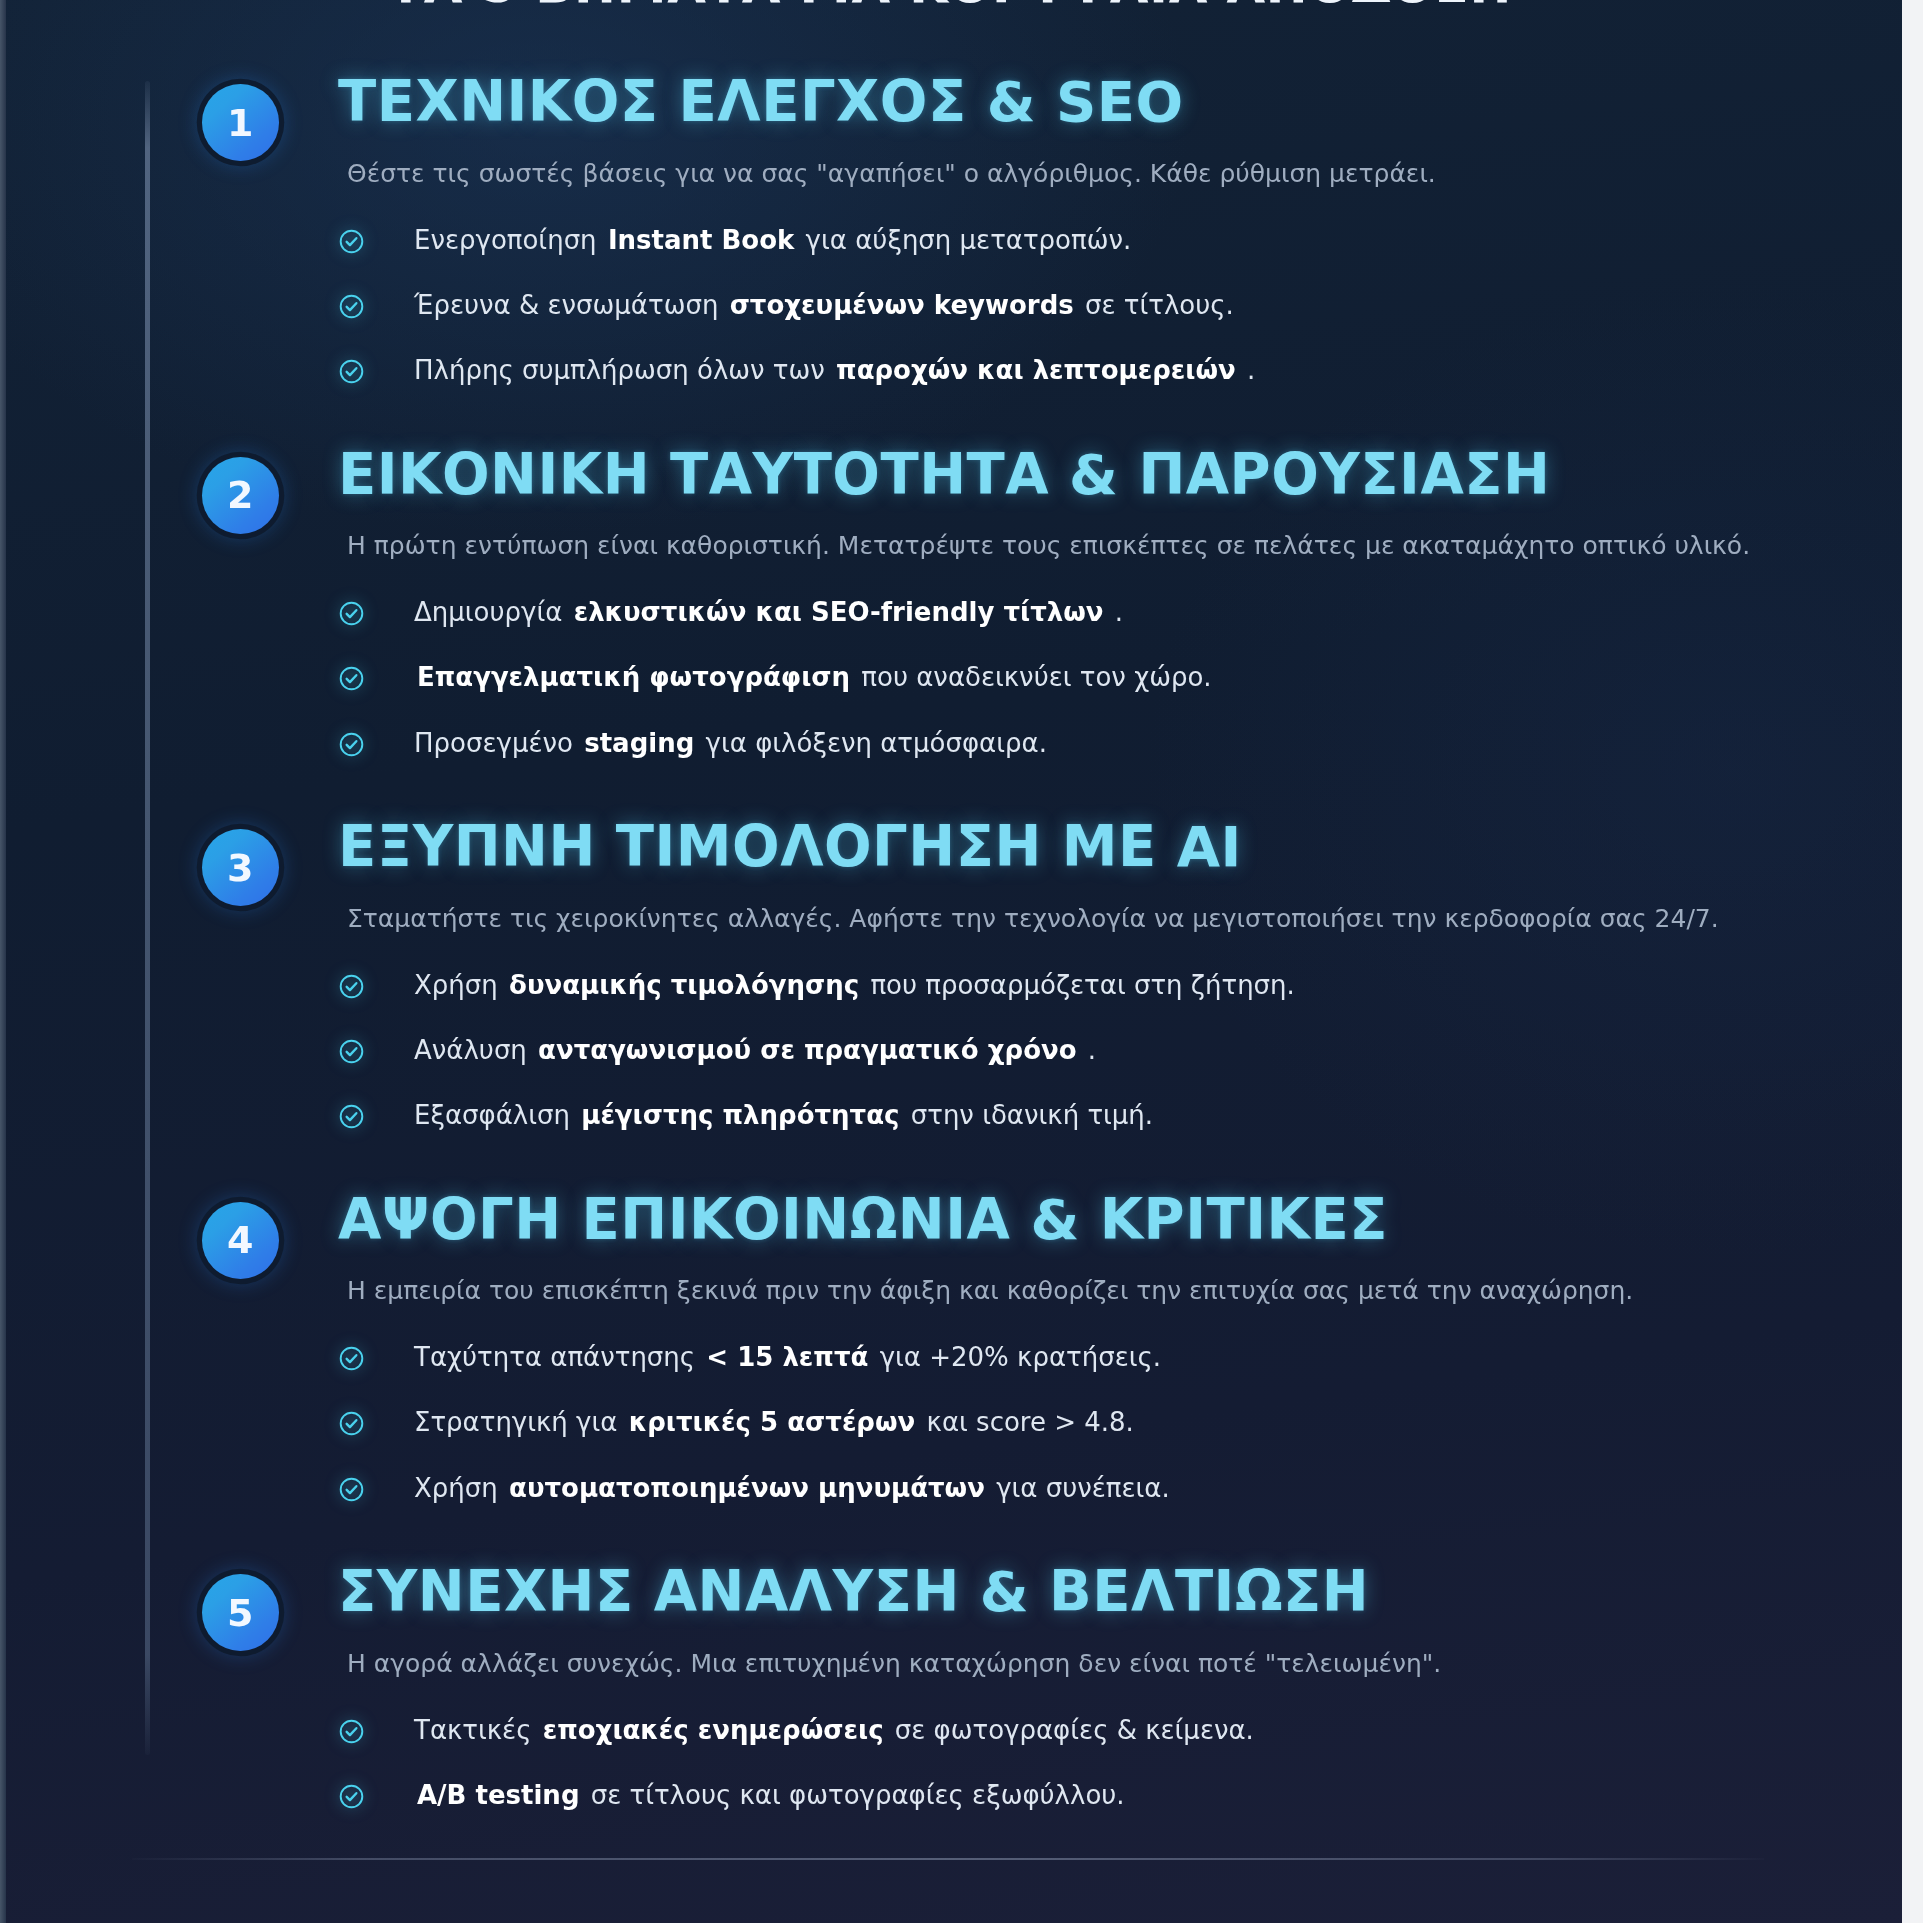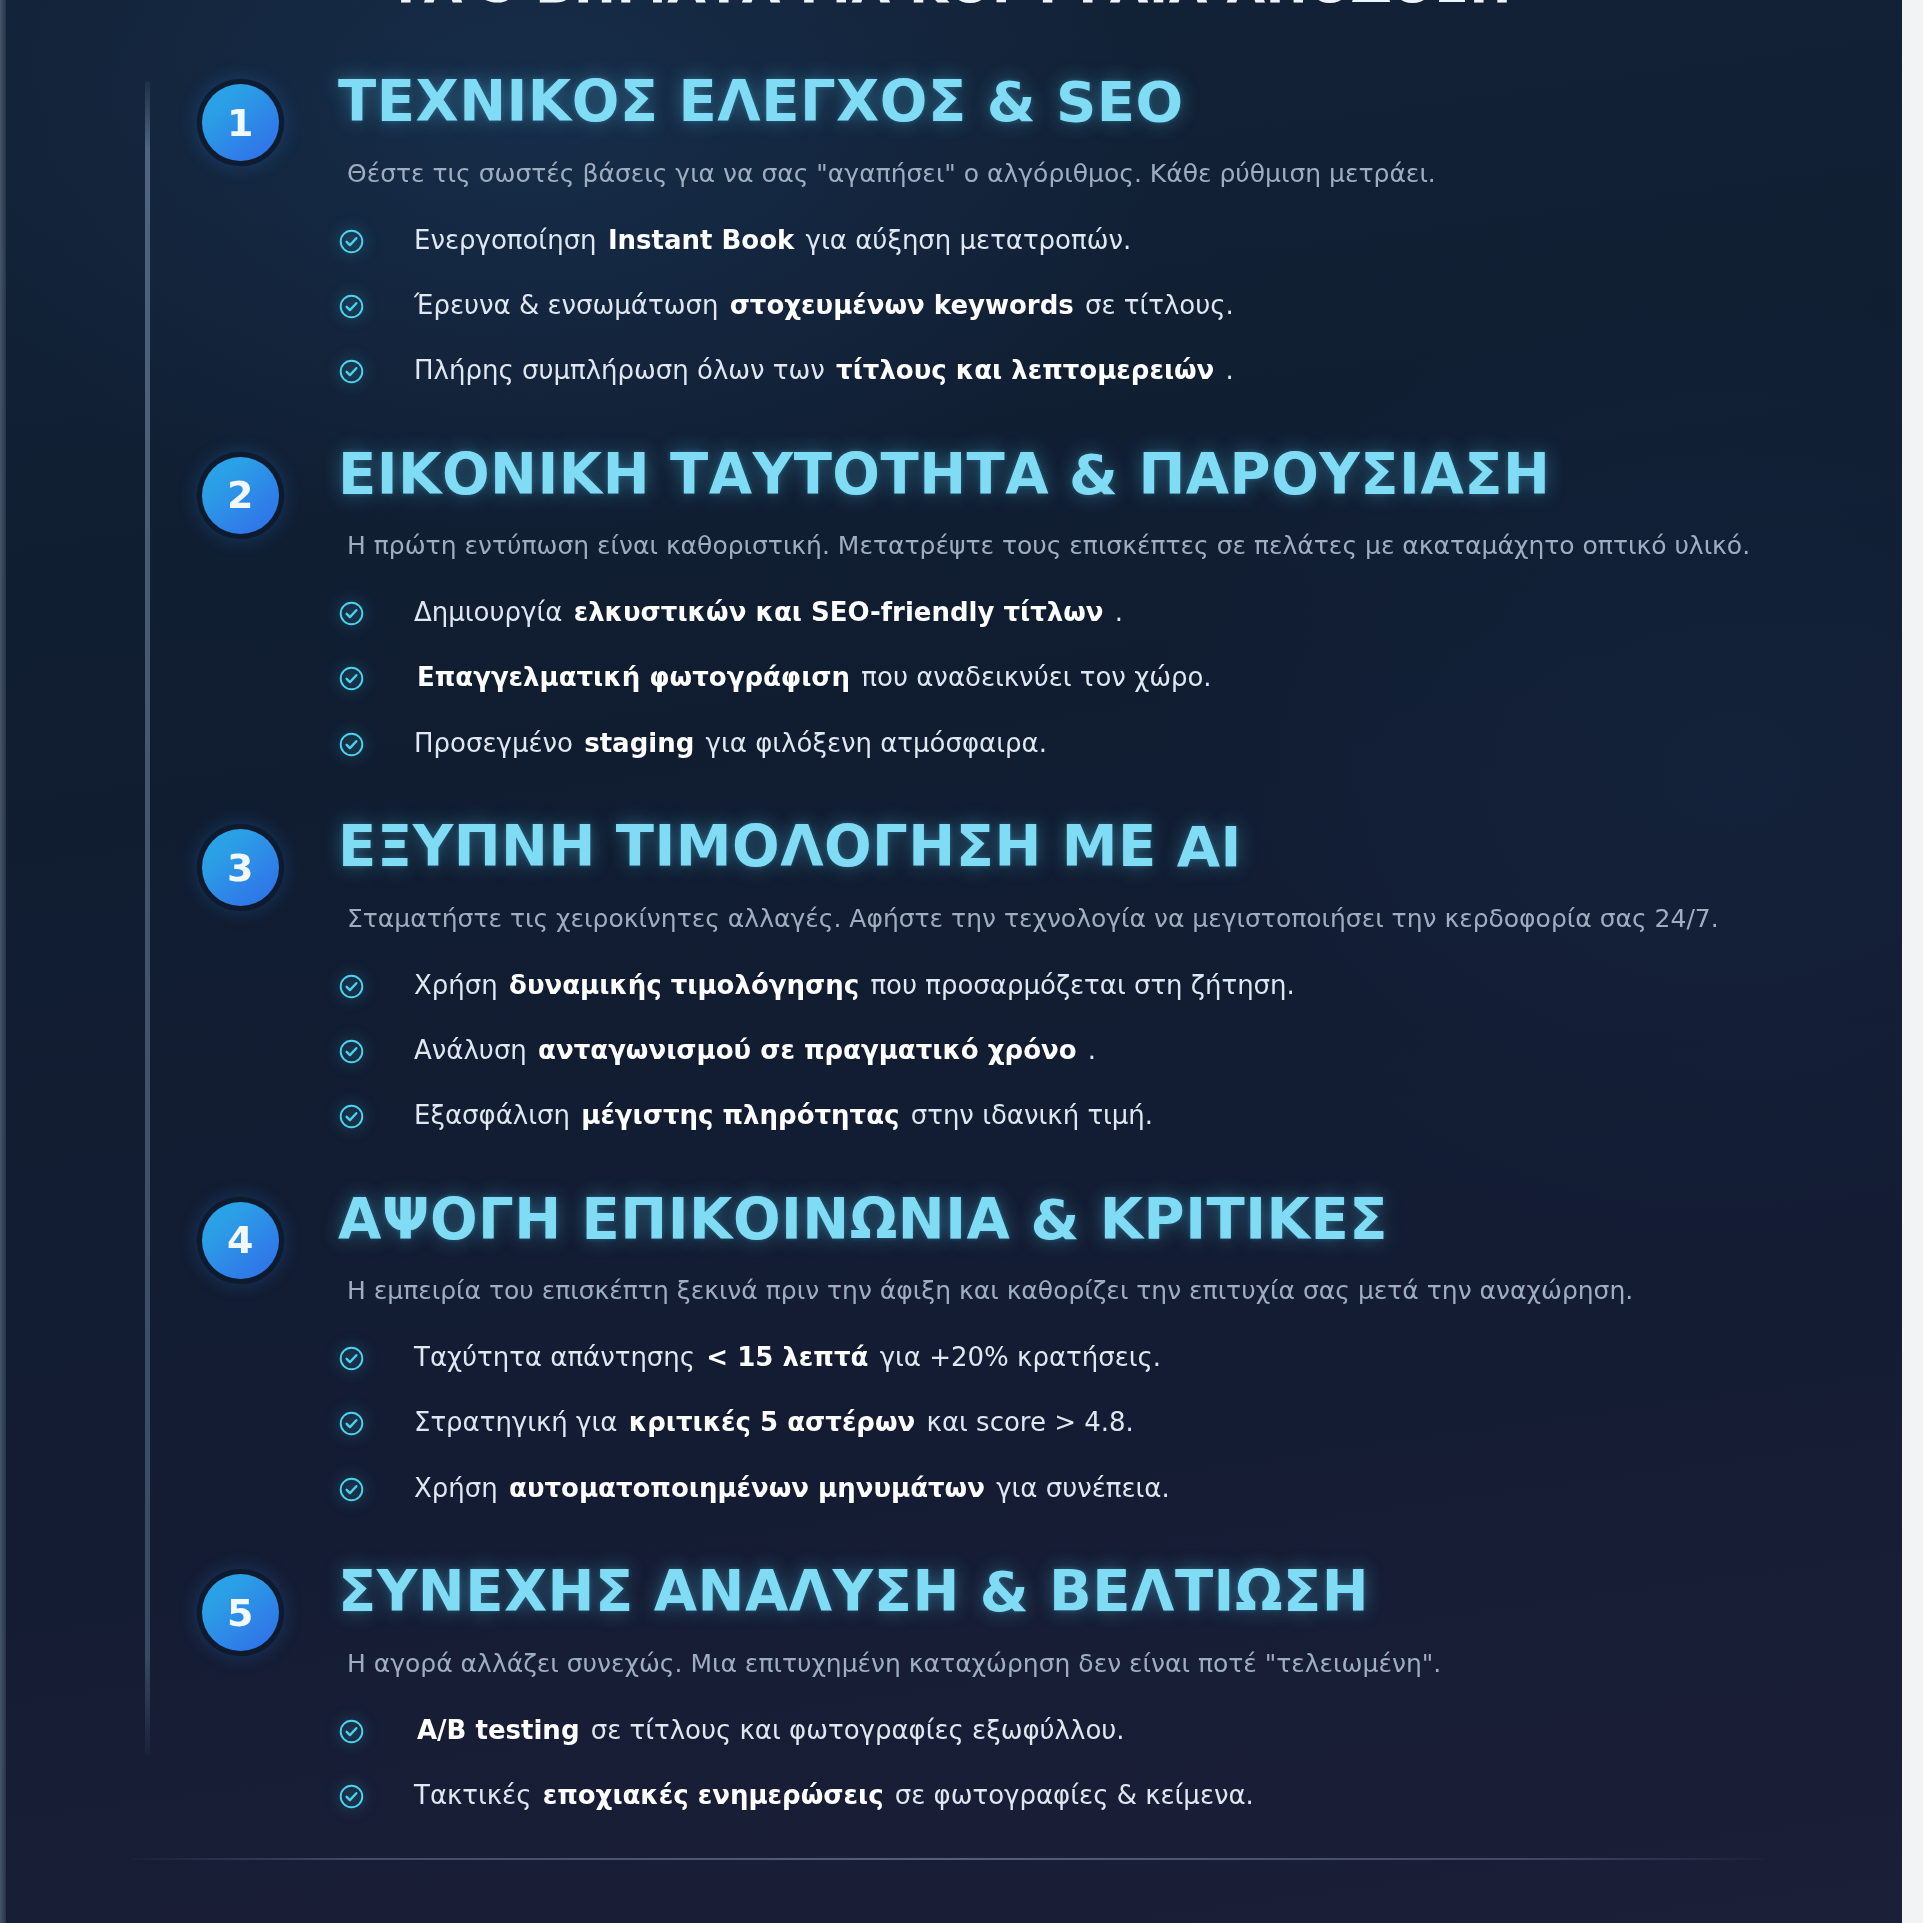--- a/index.html
+++ b/index.html
@@ -228,21 +228,21 @@
             </span>
             <span class="bullet-text"><span>Έρευνα &amp; ενσωμάτωση</span> <b>στοχευμένων keywords</b> <span>σε τίτλους.</span></span>
           </li>
           <li class="bullet">
             <span class="check-icon">
               <svg viewBox="0 0 24 24" fill="none" aria-hidden="true">
                 <circle cx="12" cy="12" r="9.6" stroke="#4ad2ee" stroke-width="1.7"></circle>
                 <path d="M7.7 12.3l2.9 2.9 5.7-6.1" stroke="#4ad2ee" stroke-width="2.1" stroke-linecap="round" stroke-linejoin="round"></path>
               </svg>
             </span>
-            <span class="bullet-text"><span>Πλήρης συμπλήρωση όλων των</span> <b>τίτλους και λεπτομερειών</b> <span>.</span></span>
+            <span class="bullet-text"><span>Πλήρης συμπλήρωση όλων των</span> <b>παροχών και λεπτομερειών</b> <span>.</span></span>
           </li>
         </ul>
       </div>
       <div class="step">
         <div class="badge">
           <span>2</span>
         </div>
         <h2 class="step-title">ΕΙΚΟΝΙΚΗ ΤΑΥΤΟΤΗΤΑ &amp; ΠΑΡΟΥΣΙΑΣΗ</h2>
         <p class="step-sub">Η πρώτη εντύπωση είναι καθοριστική. Μετατρέψτε τους επισκέπτες σε πελάτες με ακαταμάχητο οπτικό υλικό.</p>
         <ul class="bullets">
@@ -354,31 +354,31 @@
         <h2 class="step-title">ΣΥΝΕΧΗΣ ΑΝΑΛΥΣΗ &amp; ΒΕΛΤΙΩΣΗ</h2>
         <p class="step-sub">Η αγορά αλλάζει συνεχώς. Μια επιτυχημένη καταχώρηση δεν είναι ποτέ "τελειωμένη".</p>
         <ul class="bullets">
           <li class="bullet">
             <span class="check-icon">
               <svg viewBox="0 0 24 24" fill="none" aria-hidden="true">
                 <circle cx="12" cy="12" r="9.6" stroke="#4ad2ee" stroke-width="1.7"></circle>
                 <path d="M7.7 12.3l2.9 2.9 5.7-6.1" stroke="#4ad2ee" stroke-width="2.1" stroke-linecap="round" stroke-linejoin="round"></path>
               </svg>
             </span>
+            <span class="bullet-text"><span>Τακτικές</span> <b>εποχιακές ενημερώσεις</b> <span>σε φωτογραφίες &amp; κείμενα.</span></span>
+          </li>
+          <li class="bullet">
+            <span class="check-icon">
+              <svg viewBox="0 0 24 24" fill="none" aria-hidden="true">
+                <circle cx="12" cy="12" r="9.6" stroke="#4ad2ee" stroke-width="1.7"></circle>
+                <path d="M7.7 12.3l2.9 2.9 5.7-6.1" stroke="#4ad2ee" stroke-width="2.1" stroke-linecap="round" stroke-linejoin="round"></path>
+              </svg>
+            </span>
             <span class="bullet-text"><span></span> <b>A/B testing</b> <span>σε τίτλους και φωτογραφίες εξωφύλλου.</span></span>
           </li>
-          <li class="bullet">
-            <span class="check-icon">
-              <svg viewBox="0 0 24 24" fill="none" aria-hidden="true">
-                <circle cx="12" cy="12" r="9.6" stroke="#4ad2ee" stroke-width="1.7"></circle>
-                <path d="M7.7 12.3l2.9 2.9 5.7-6.1" stroke="#4ad2ee" stroke-width="2.1" stroke-linecap="round" stroke-linejoin="round"></path>
-              </svg>
-            </span>
-            <span class="bullet-text"><span>Τακτικές</span> <b>εποχιακές ενημερώσεις</b> <span>σε φωτογραφίες &amp; κείμενα.</span></span>
-          </li>
         </ul>
       </div>
     </div>
 
   <div class="bottom-divider"></div>
 
 </div>
 
 
 </body></html>

